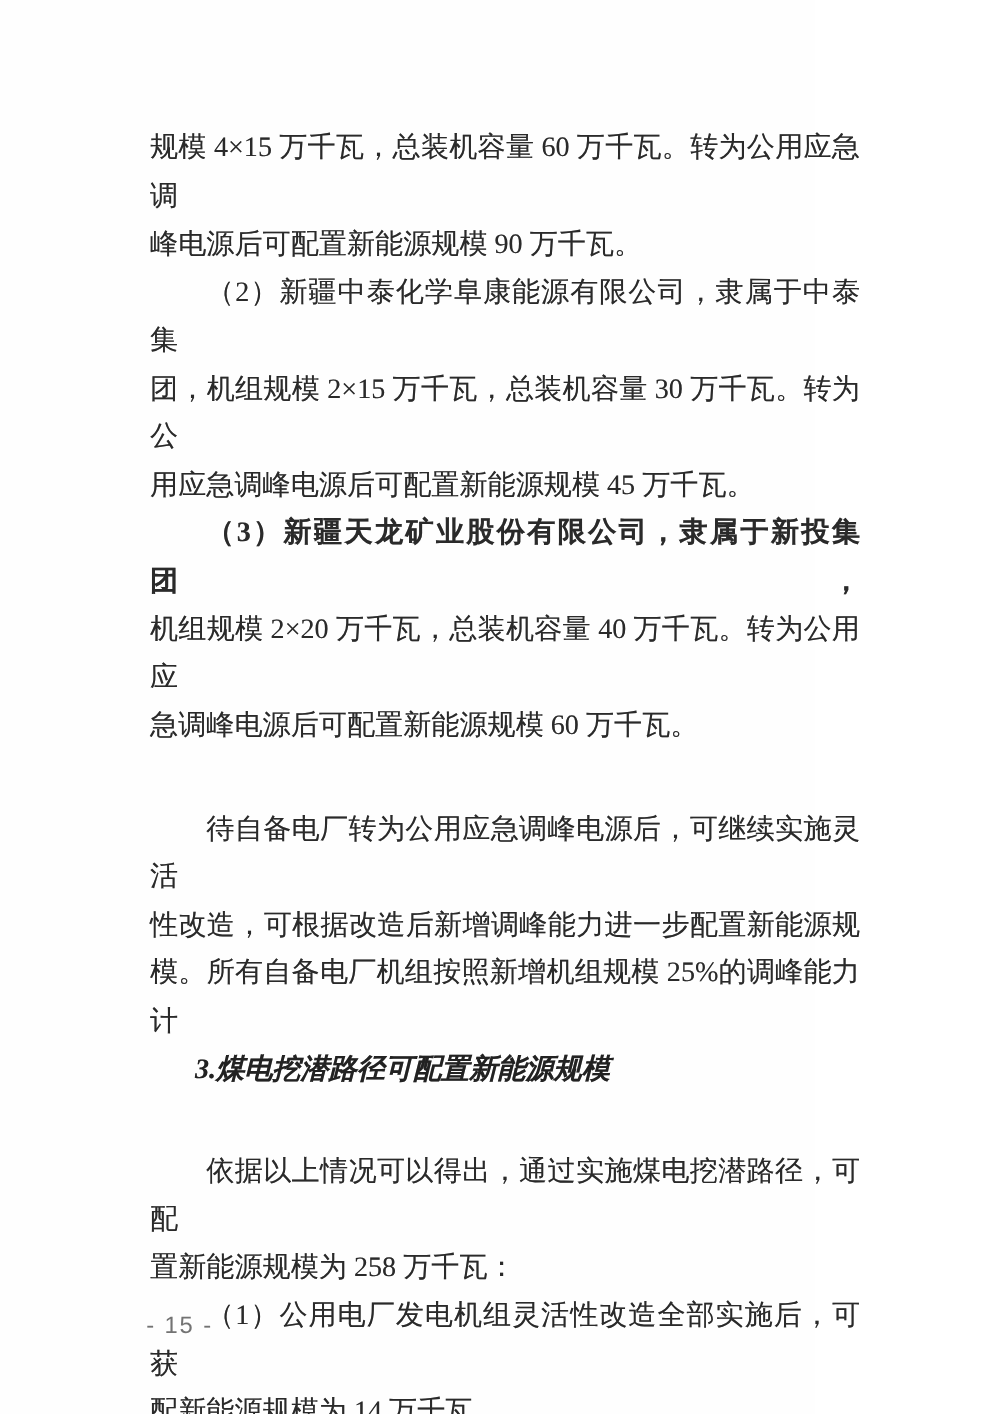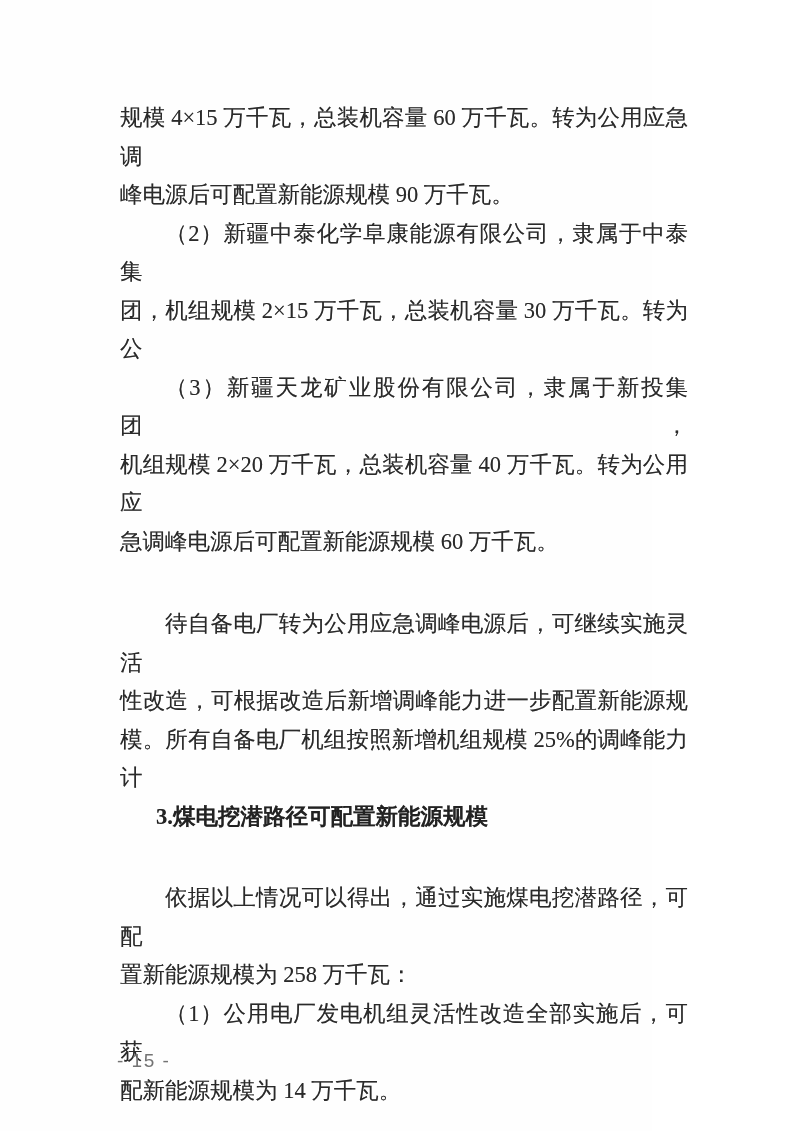--- a/index.html
+++ b/index.html
@@ -53,26 +53,27 @@
 </style>
 </head>
 <body>
 
 <div class="sheet">
   <div class="doc-body" id="doc-lines">
       <p class="doc-line full"><span>规模 4×15 万千瓦，总装机容量 60 万千瓦。转为公用应急调</span></p>
       <p class="doc-line"><span>峰电源后可配置新能源规模 90 万千瓦。</span></p>
       <p class="doc-line full" style="text-indent: 2em;"><span>（2）新疆中泰化学阜康能源有限公司，隶属于中泰集</span></p>
       <p class="doc-line full"><span>团，机组规模 2×15 万千瓦，总装机容量 30 万千瓦。转为公</span></p>
-      <p class="doc-line full" style="text-indent: 2em;"><span>（3）新疆天龙矿业股份有限公司，隶属于新投集团，</span></p>
+      <p class="doc-line"><span>用应急调峰电源后可配置新能源规模 45 万千瓦。</span></p>
+      <p class="doc-line full" style="text-indent: 2em; font-weight: bold;"><span>（3）新疆天龙矿业股份有限公司，隶属于新投集团，</span></p>
       <p class="doc-line full"><span>机组规模 2×20 万千瓦，总装机容量 40 万千瓦。转为公用应</span></p>
       <p class="doc-line"><span>急调峰电源后可配置新能源规模 60 万千瓦。</span></p>
       <p class="doc-line full" style="text-indent: 2em; margin-top: 44px;"><span>待自备电厂转为公用应急调峰电源后，可继续实施灵活</span></p>
       <p class="doc-line full"><span>性改造，可根据改造后新增调峰能力进一步配置新能源规</span></p>
       <p class="doc-line full"><span>模。所有自备电厂机组按照新增机组规模 25%的调峰能力计</span></p>
-      <p class="doc-line" style="text-indent: 1.6em;"><span class="bold">3.煤电挖潜路径可配置新能源规模</span></p>
+      <p class="doc-line" style="text-indent: 1.6em; font-style: italic;"><span class="bold">3.煤电挖潜路径可配置新能源规模</span></p>
       <p class="doc-line full" style="text-indent: 2em; margin-top: 43px;"><span>依据以上情况可以得出，通过实施煤电挖潜路径，可配</span></p>
       <p class="doc-line"><span>置新能源规模为 258 万千瓦：</span></p>
       <p class="doc-line full" style="text-indent: 2em;"><span>（1）公用电厂发电机组灵活性改造全部实施后，可获</span></p>
       <p class="doc-line"><span>配新能源规模为 14 万千瓦。</span></p>
     </div>
   <div class="page-number">- 15 -</div>
 </div>
 
 </body></html>

